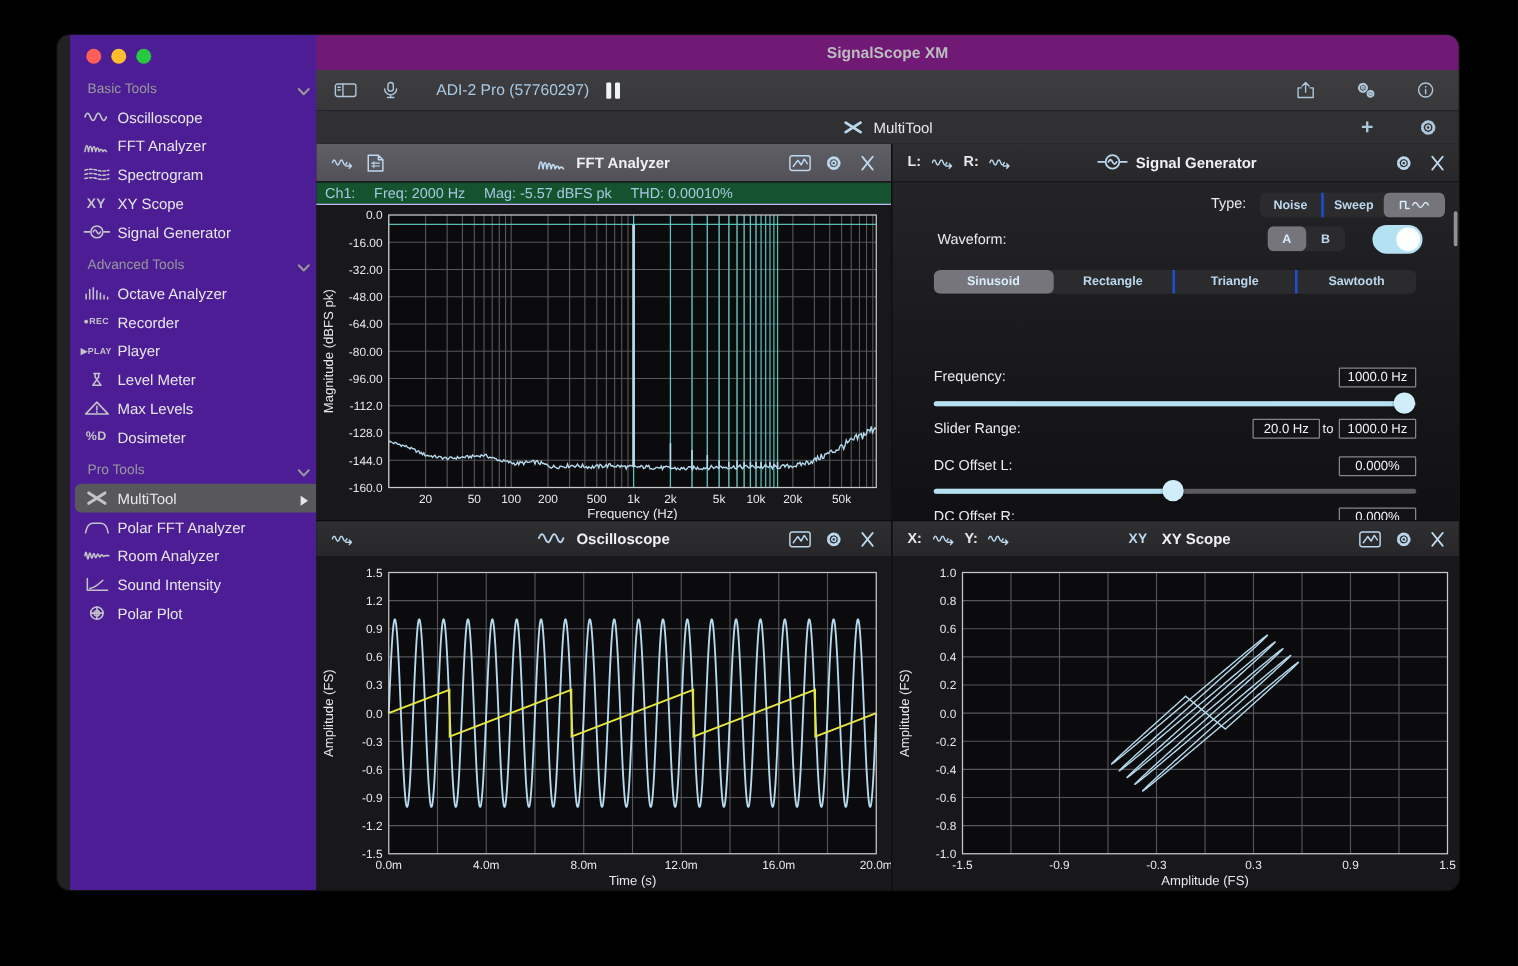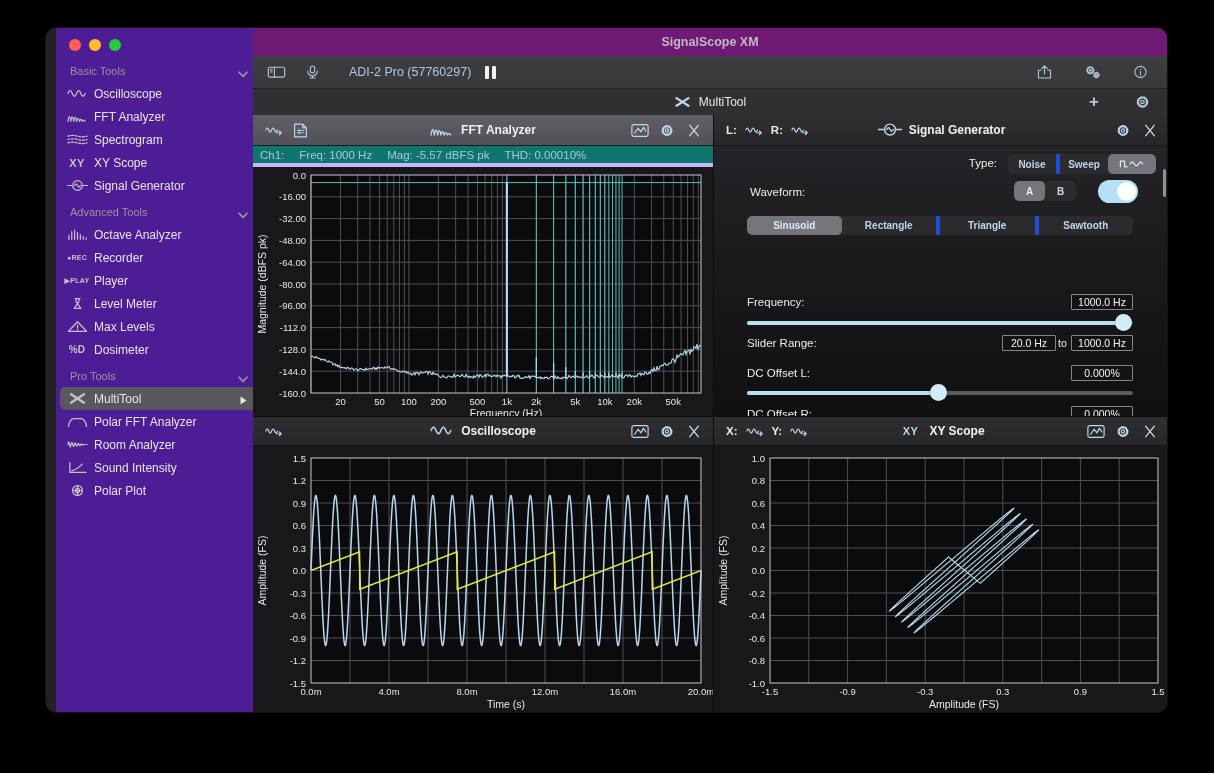--- a/index.html
+++ b/index.html
@@ -48,30 +48,30 @@
   #panel-fft .phead{background:linear-gradient(#615f66,#535158);}
   #panel-scope .phead,#panel-xy .phead{height:28px;}
   .ph-center{position:absolute;left:0;right:0;display:flex;align-items:center;justify-content:center;gap:7px;pointer-events:none;}
   .ph-title{color:#eef0f2;font-weight:bold;font-size:12px;}
   .ph-tic{width:24px;height:13px;color:#bcd8ee;display:flex;align-items:center;justify-content:center;}
   .ph-left{display:flex;align-items:center;gap:8px;margin-left:12px;z-index:2;}
   .ph-right{position:absolute;right:10px;display:flex;align-items:center;gap:9px;z-index:2;}
   .hic{width:18px;height:15px;color:#bcd8ee;display:flex;align-items:center;justify-content:center;}
   .hic svg{width:100%;height:100%;}
   .chlab{font-size:11.5px;color:#e8e8ea;font-weight:bold;}
-  .readout{height:17px;background:#0f766e;display:flex;align-items:center;font-size:11.5px;color:#a6c8e2;padding-left:7px;gap:15px;border-bottom:4px solid #c4b5fd;}
+  .readout{height:17px;background:#14532d;display:flex;align-items:center;font-size:11.5px;color:#a6c8e2;padding-left:7px;gap:15px;border-bottom:1px solid #c4b5fd;}
   svg.chart{display:block;background:#18181b;}
   
   .sg-body{position:absolute;left:0;right:0;top:31px;bottom:0;background:linear-gradient(180deg,#242428,#1a1a1d 45%,#101013);}
   .sg-label{position:absolute;color:#ececee;font-size:11.5px;}
   .valbox{position:absolute;height:14px;border:1px solid #85858b;border-radius:1px;background:#131315;
     color:#f2f2f4;font-size:10.5px;display:flex;align-items:center;justify-content:center;padding:0 4px;}
   .seg{position:absolute;display:flex;background:#2b2b2e;border-radius:5px;overflow:hidden;align-items:stretch;}
   .seg-item{flex:1;display:flex;align-items:center;justify-content:center;color:#bcd8ee;font-size:10px;font-weight:bold;position:relative;}
-  .seg-item + .seg-item{border-left:4px solid #1d4ed8;}
+  .seg-item + .seg-item{border-left:2px solid #1d4ed8;}
   .seg-item.sel{background:#75757b;border-radius:5px;border-left:none;color:#d8ecfa;}
   .seg-item.sel + .seg-item{border-left:none;}
   .seg-item svg{width:26px;height:10px;}
   .toggle{position:absolute;width:40px;height:23px;border-radius:12px;background:#b5e2f3;}
   .knob{position:absolute;top:2px;right:2px;width:19px;height:19px;border-radius:50%;background:#fdfefe;}
   .slider{position:absolute;height:17px;}
   .track,.fill{position:absolute;top:7px;height:3.5px;border-radius:2px;}
   .track{left:0;right:0;background:#5b5b60;}
   .fill{left:0;background:#b5e2f3;}
   .thumb{position:absolute;top:0;width:17px;height:17px;border-radius:50%;background:#cfeef9;box-shadow:0 1px 2px rgba(0,0,0,.5);}
@@ -337,21 +337,21 @@
               </span>
             <span class="hic">
                 <svg viewBox="0 0 18 16" fill="none" stroke="currentColor" stroke-width="1.3" stroke-linecap="round" stroke-linejoin="round">
                   <path stroke-width="1.5" d="M4.5 2.5 L13.5 13.5 M13.5 2.5 L4.5 13.5"></path>
                 </svg>
               </span>
           </span>
         </div>
         <div class="readout">
           <span>Ch1:</span>
-          <span>Freq: 1000 Hz</span>
+          <span>Freq: 2000 Hz</span>
           <span>Mag: -5.57 dBFS pk</span>
           <span>THD: 0.00010%</span>
         </div>
         <svg class="chart" width="460" height="253">
             <rect x="58" y="8" width="390" height="218" fill="#0b0b0e"></rect>
             <line x1="58" y1="8" x2="58" y2="226" stroke="#57575b" stroke-width="0.9"></line>
             <line x1="87.48109042269904" y1="8" x2="87.48109042269904" y2="226" stroke="#57575b" stroke-width="0.9"></line>
             <line x1="104.72642280034758" y1="8" x2="104.72642280034758" y2="226" stroke="#57575b" stroke-width="0.9"></line>
             <line x1="116.96218084539808" y1="8" x2="116.96218084539808" y2="226" stroke="#57575b" stroke-width="0.9"></line>
             <line x1="126.45297212037963" y1="8" x2="126.45297212037963" y2="226" stroke="#57575b" stroke-width="0.9"></line>

